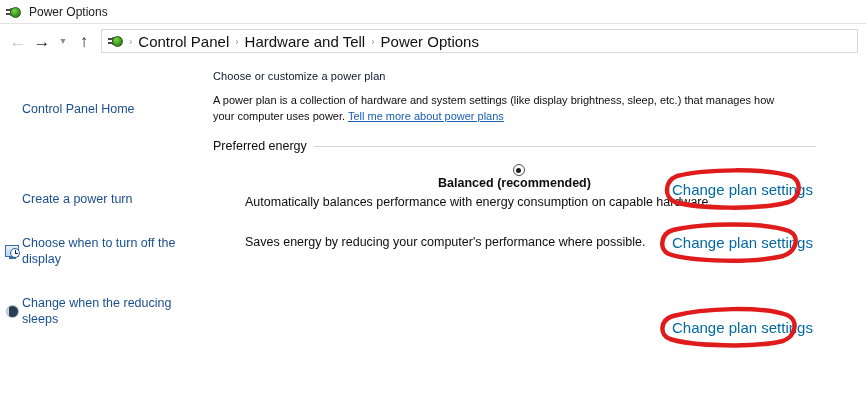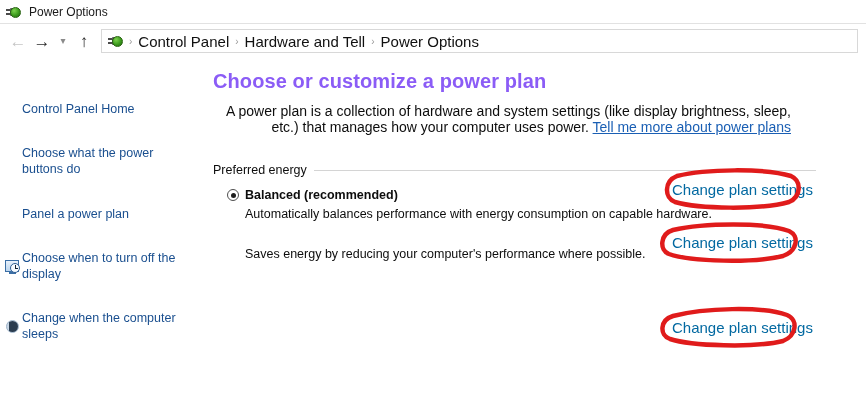--- a/index.html
+++ b/index.html
@@ -205,33 +205,32 @@
   }
 
   
   .main {
     flex: 1;
     padding-top: 12px;
     padding-right: 50px;
     position: relative;
   }
   h1.page-title {
-    font-size: 20px;
-    font-weight: bold;
-    color: #8b5cf6;
+    font-size: 11px;
+    font-weight: normal;
+    color: #0f172a;
     margin: 0 0 10px 0;
     letter-spacing: 0.1px;
   }
   .intro {
-    font-size: 14px;
+    font-size: 11px;
     color: #0d0d0d;
     line-height: 16px;
     max-width: 578px;
-    margin-bottom: 28px;
-    text-align: right;
+    margin-bottom: 15px;
   }
   .inline-link {
     color: #1a5fb4;
     text-decoration: underline;
     cursor: pointer;
   }
 
   .section-head {
     display: flex;
     align-items: center;
@@ -263,20 +262,21 @@
     background: #fdfdfd;
   }
 
   .plan {
     margin-bottom: 6px;
     position: relative;
   }
   .plan-row {
     display: flex;
     align-items: center;
+    flex-direction: column;
   }
   .radio {
     width: 12px; height: 12px;
     flex: 0 0 12px;
     border-radius: 50%;
     border: 1px solid #4f4f4f;
     background: #ffffff;
     margin-right: 6px;
     margin-left: 14px;
     position: relative;
@@ -359,41 +359,40 @@
 
   <div class="sidebar">
 
     <div class="side-item first">
       <span class="side-icon"></span>
       <span class="side-link">Control Panel Home</span>
     </div>
 
     <div class="side-item">
       <span class="side-icon"></span>
-      <span class="side-link">Choose what the power buttons do</span>
     </div>
 
     <div class="side-item">
       <span class="side-icon"></span>
-      <span class="side-link">Panel a power plan</span>
+      <span class="side-link">Create a power turn</span>
     </div>
 
     <div class="side-item">
       <span class="side-icon">
         <span class="ic-display"></span>
         <span class="ic-clock"></span>
       </span>
       <span class="side-link">Choose when to turn off the display</span>
     </div>
 
     <div class="side-item">
       <span class="side-icon">
         <span class="ic-moon"></span>
       </span>
-      <span class="side-link">Change when the computer sleeps</span>
+      <span class="side-link">Change when the reducing sleeps</span>
     </div>
   </div>
 
   <div class="main">
 
     <h1 class="page-title">Choose or customize a power plan</h1>
 
     <div class="intro">
       <span>A power plan is a collection of hardware and system settings (like display brightness, sleep, etc.) that manages how your computer uses power.</span>
       <span class="inline-link">Tell me more about power plans</span>

